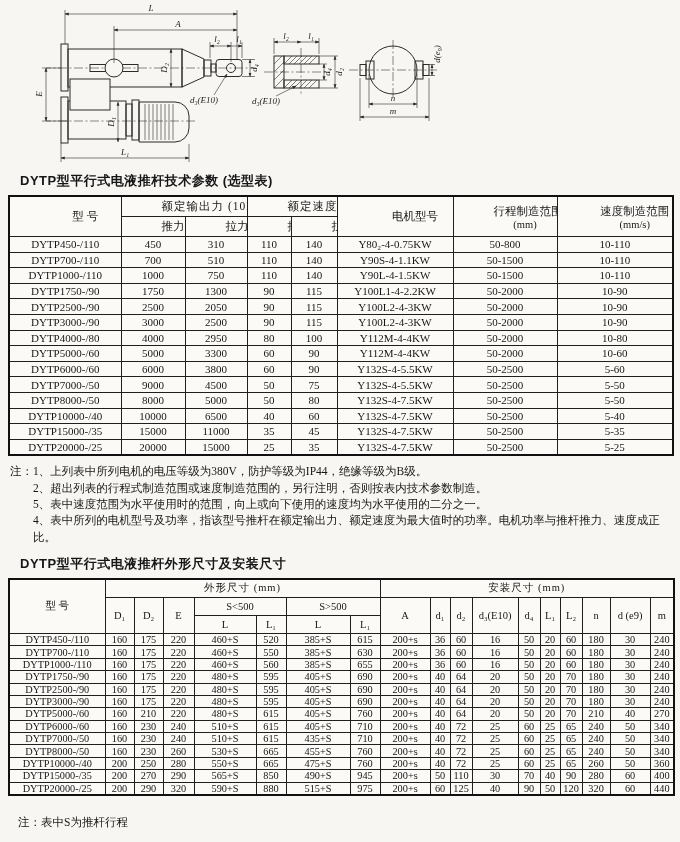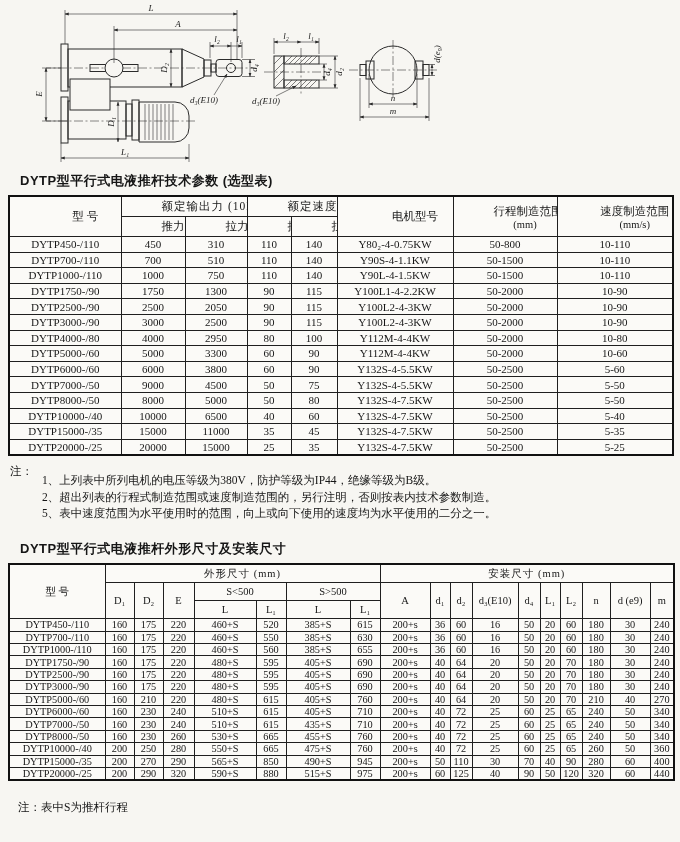--- a/index.html
+++ b/index.html
@@ -16,21 +16,21 @@
   .t{stroke:#2b2b2b;stroke-width:.6;fill:none;}
   .cl{stroke:#2b2b2b;stroke-width:.55;fill:none;stroke-dasharray:9 2.5 2 2.5;}
   .hx{stroke:#2b2b2b;stroke-width:.6;}
   .dlab{font-family:"Liberation Serif","DejaVu Serif",serif;font-style:italic;
         font-size:9px;fill:#1c1c1c;text-anchor:middle;}
   
   .title{font-size:13px;font-weight:bold;margin:2px 0 5px 12px;letter-spacing:.5px;
          font-family:"Liberation Sans","DejaVu Sans",sans-serif;}
   .notes{display:flex;font-size:11.5px;line-height:1.42;margin:7px 0 10px 2px;}
   .notes .prefix{white-space:nowrap;}
-  .notes ol{list-style:none;margin:9px;padding:0;}
+  .notes ol{list-style:none;margin:0;padding:0;}
   .footnote{font-size:11.5px;margin:19px 0 0 10px;}
   
   table{border-collapse:collapse;table-layout:fixed;width:664px;
         background:#fbfaf7;}
   th,td{border:1px solid #1f1f1f;text-align:center;vertical-align:middle;
         padding:0;overflow:hidden;white-space:nowrap;}
   .tb1{font-size:11px;}
   .tb1 th{font-size:11.5px;font-weight:normal;height:19px;padding-left:40px;}
   .tb1 td{height:14.6px;}
   .tb1{border:2px solid #111;}
@@ -367,20 +367,21 @@
         </tr>
       </tbody>
   </table>
 
   <div class="notes">
     <span class="prefix">注：</span>
     <ol>
       <li>1、上列表中所列电机的电压等级为380V，防护等级为IP44，绝缘等级为B级。</li>
       <li>2、超出列表的行程式制造范围或速度制造范围的，另行注明，否则按表内技术参数制造。</li>
       <li>5、表中速度范围为水平使用时的范围，向上或向下使用的速度均为水平使用的二分之一。</li>
+      <li>4、表中所列的电机型号及功率，指该型号推杆在额定输出力、额定速度为最大值时的功率。电机功率与推杆推力、速度成正比。</li>
     </ol>
   </div>
 
   <div class="title">DYTP型平行式电液推杆外形尺寸及安装尺寸</div>
 
   <table class="tb2">
     <colgroup>
       <col style="width:96px">
         <col style="width:29px">
         <col style="width:29px">

